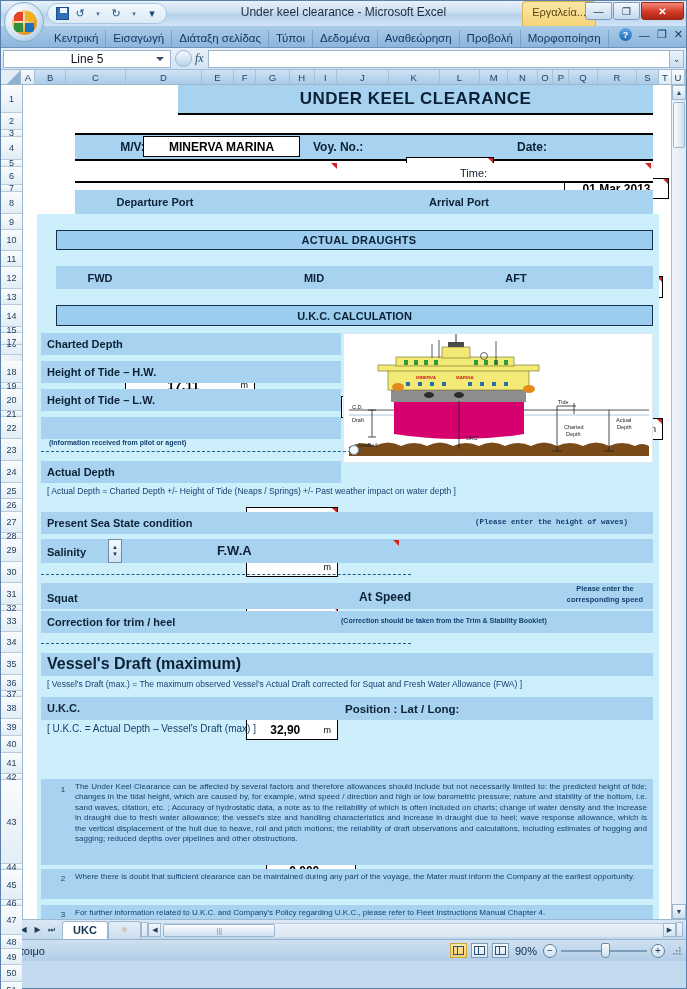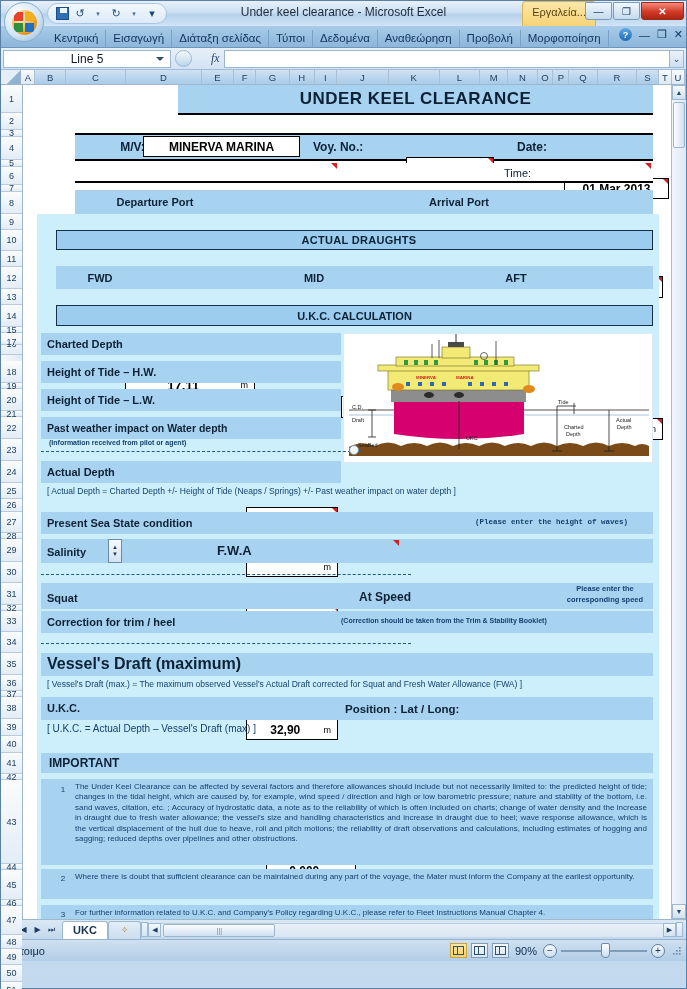--- a/index.html
+++ b/index.html
@@ -129,21 +129,21 @@
     width: 168px; height: 18px;
     background: #fff; border: 1px solid #9bb7d0;
     display:flex; align-items:center; justify-content:center;
     position: relative; font-size: 12px; color:#101820;
   }
   .namebox .caret {
     position:absolute; right:6px; top:6px;
     border-left:4px solid transparent; border-right:4px solid transparent;
     border-top:4px solid #33506d;
   }
-  .fxgroup { display:flex; align-items:center; gap:19px; padding: 0 4px; }
+  .fxgroup { display:flex; align-items:center; gap:3px; padding: 0 4px; }
   .fx-round {
     width: 17px; height: 17px; border-radius: 50%;
     background: linear-gradient(#f4f9fd, #bcd4ea);
     border: 1px solid #9ab6d2;
   }
   .fxsym { font-style: italic; font-size: 12px; color:#2b4a6b; font-family:"Liberation Serif", serif; }
   .formula-input {
     flex: 1; height: 18px; background:#fff;
     border: 1px solid #9bb7d0; border-right:none;
     font-size: 11px; padding: 1px 3px; color:#111;
@@ -226,21 +226,21 @@
     border: 1px solid #15304a;
     display:flex; align-items:center; justify-content:center;
     font-weight: bold; color: #0d2136;
     background: #9ccdee;
   }
   .lbl {
     display:flex; align-items:center;
     font-weight: bold; color:#0d2136;
     white-space: nowrap;
   }
-  .lbl-n { font-weight: normal; margin-left: 44px; }
+  .lbl-n { font-weight: normal; }
   .field {
     background:#fff; border:1px solid #000;
     display:flex; align-items:center;
     position: relative;
     color:#000;
   }
   .field .val { flex:1; text-align:center; font-weight:bold; }
   .field .unit { padding-right:6px; font-size:9px; }
   .redmark {
     position:absolute; right:0; top:0;
@@ -647,21 +647,20 @@
 
       <div class="blk lblue" style="left:18px; top:304px; width:300px; height:22px;"></div>
       <div class="blk lbl" style="left:24px; top:306px; width:200px; height:18px; font-size:11px;">Height of Tide  – L.W.</div>
       <div class="blk field" style="left:223px; top:305px; width:92px; height:21px;">
         <span class="val" style="font-size:12px;">-0,10</span>
         <span class="unit">m</span>
         <span class="redmark"></span>
       </div>
 
       <div class="blk lblue" style="left:18px; top:332px; width:300px; height:22px;"></div>
-      <div class="blk lbl" style="left:24px; top:334px; width:205px; height:18px; font-size:10.5px;">Past weather impact on Water depth</div>
       <div class="blk field" style="left:223px; top:333px; width:92px; height:21px;">
         <span class="val" style="font-size:12px;">0,00</span>
         <span class="unit">m</span>
         <span class="redmark"></span>
       </div>
 
       <div class="blk note" style="left:26px; top:354px; width:260px; height:12px; font-size:7px;">(Information received from pilot or agent)</div>
       <div class="blk" style="left:18px; top:366px; width:320px; border-bottom:1px dashed #1b5c8a;"></div>
       <div class="blk" style="left:326px; top:360px; width:10px; height:10px; border:1px solid #7a93aa; border-radius:50%; background:#f3f8fc;"></div>
 
@@ -723,21 +722,20 @@
 
       <div class="blk" style="left:24px; top:592px; width:610px; height:14px; font-size:8.5px; color:#13406e; display:flex; align-items:center;">[ Vessel's Draft (max.)  =  The maximum observed Vessel's Actual Draft corrected for Squat and Fresh Water Allowance (FWA) ]</div>
 
       <div class="blk lblue" style="left:18px; top:612px; width:612px; height:23px;"></div>
       <div class="blk lbl" style="left:24px; top:614px; width:80px; height:18px; font-size:11px;">U.K.C.</div>
 
       <div class="blk lbl" style="left:322px; top:615px; width:150px; height:18px; font-size:11.5px;">Position : Lat / Long:</div>
 
       <div class="blk" style="left:24px; top:636px; width:400px; height:14px; font-size:10px; color:#13406e; display:flex; align-items:center;">[ U.K.C. = Actual Depth – Vessel's Draft (max) ]</div>
 
-      <div class="blk lblue" style="left:18px; top:668px; width:612px; height:20px; display:flex; align-items:center; padding-left:8px; font-size:12px; font-weight:bold; color:#0d2136;">IMPORTANT</div>
 
       <div class="blk lblue" style="left:18px; top:694px; width:612px; height:86px;"></div>
       <div class="blk para" style="left:32px; top:700px; width:16px; height:14px; text-align:center;">1</div>
       <div class="blk para" style="left:52px; top:697px; width:572px; height:80px; text-align:justify;">The Under Keel Clearance can be affected by several factors and therefore allowances should include but not necessarily limited to: the predicted height of tide; changes in the tidal height, which are caused by, for example, wind speed / direction and high or low barometric pressure;  nature and stability of the bottom, i.e. sand waves, citation, etc. ; Accuracy of hydrostatic data, a note as to the reliability of which is often included on charts; change of water density and the increase in draught due to fresh water allowance; the vessel's size and handling characteristics and increase in draught due to heel; wave response allowance, which is the vertical displacement of the hull due to heave, roll and pitch motions; the reliability of draft observations and calculations, including estimates of hogging and sagging; reduced depths over pipelines and other obstructions.</div>
 
       <div class="blk lblue" style="left:18px; top:784px; width:612px; height:30px;"></div>
       <div class="blk para" style="left:32px; top:789px; width:16px; height:14px; text-align:center;">2</div>
       <div class="blk para" style="left:52px; top:787px; width:572px; height:26px;">Where there is doubt that sufficient clearance can be maintained during any part of the voyage, the Mater must inform the Company at the earliest opportunity.</div>
 
       <div class="blk lblue" style="left:18px; top:820px; width:612px; height:30px;"></div>

